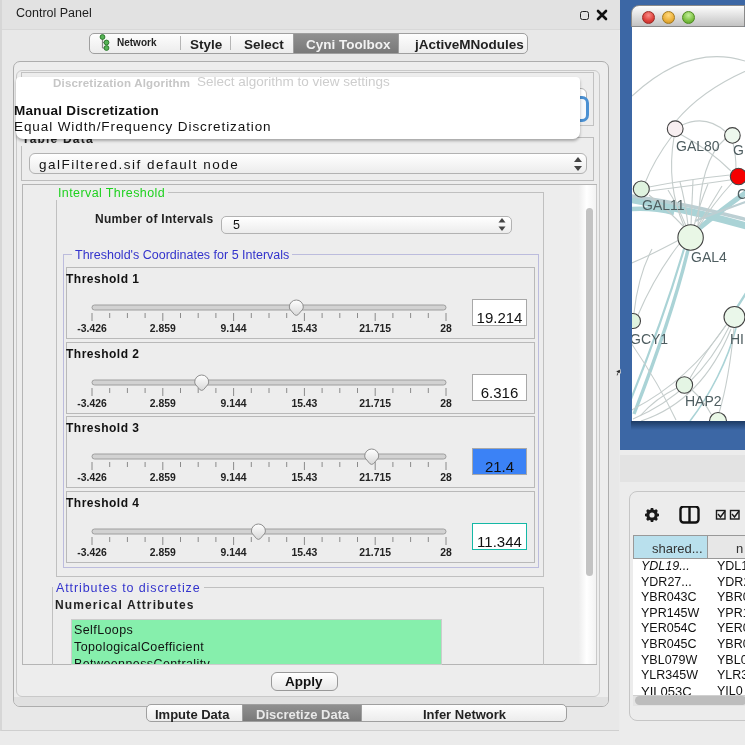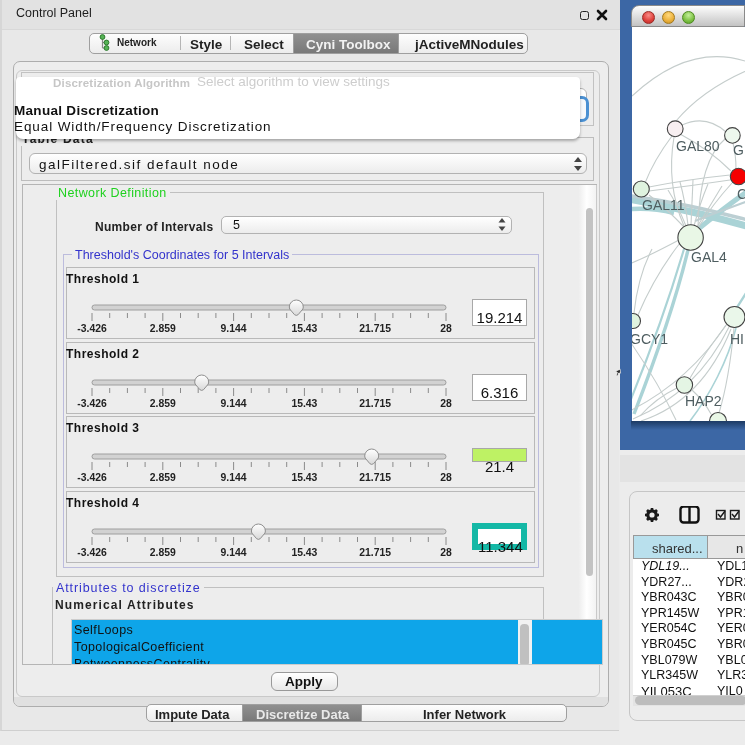--- a/index.html
+++ b/index.html
@@ -65,22 +65,22 @@
     <path d="M7 1 L11 6 L3 6 Z" fill="#444"></path>
     <path d="M7 15 L11 10 L3 10 Z" fill="#444"></path>
   </svg>
 
   <div class="abs" style="left:20px;top:184px;width:575px;height:481px;border:1px solid #b5b5b5;box-sizing:border-box;"></div>
 
   <div class="abs" style="left:577px;top:185px;width:18px;height:479px;background:linear-gradient(90deg,#eee,#fff 45%,#f2f2f2);border-right:1px solid #c9c9c9;box-sizing:border-box;"></div>
   <div class="abs" style="left:584px;top:208px;width:7px;height:368px;background:#c3c3c3;border-radius:3.5px;"></div>
 
   <div class="abs" style="left:54px;top:192px;width:488px;height:385px;border:1px solid #c0c0c0;box-sizing:border-box;"></div>
-  <div class="txt" style="left:53px;top:186px;font-size:12.5px;color:#1fd11f;background:#ededed;padding:0 3px;letter-spacing:0.4px;">Network Definition</div>
-  <div class="txt" style="left:93px;top:212px;font-size:12px;font-weight:bold;color:#222;letter-spacing:0.3px;margin-top:8px;">Number of Intervals</div>
+  <div class="txt" style="left:53px;top:186px;font-size:12.5px;color:#1fd11f;background:#ededed;padding:0 3px;letter-spacing:0.4px;">Interval Threshold</div>
+  <div class="txt" style="left:93px;top:212px;font-size:12px;font-weight:bold;color:#222;letter-spacing:0.3px;">Number of Intervals</div>
   <div class="abs" style="left:219px;top:216px;width:291px;height:18px;background:linear-gradient(#fff,#ececec);border:1px solid #b2b2b2;border-radius:5px;box-sizing:border-box;"></div>
   <div class="txt" style="left:231px;top:218px;font-size:12.5px;color:#111;">5</div>
   <svg class="abs" style="left:494px;top:217px;" width="12" height="16">
     <path d="M6 1 L9.5 5.5 L2.5 5.5 Z" fill="#444"></path>
     <path d="M6 14 L9.5 9.5 L2.5 9.5 Z" fill="#444"></path>
   </svg>
 
   <div class="abs" style="left:61px;top:254px;width:476px;height:314px;border:1px solid #bcbcdd;box-sizing:border-box;"></div>
   <div class="txt" style="left:70px;top:248px;font-size:12.5px;color:#3333cc;background:#ededed;padding:0 3px;">Threshold's Coordinates for 5 Intervals</div>
 
@@ -196,21 +196,21 @@
       <line x1="362.3" y1="46" x2="362.3" y2="51" stroke="#8a8a8a" stroke-width="1"></line>
       <line x1="380.0" y1="46" x2="380.0" y2="54" stroke="#8a8a8a" stroke-width="1"></line>
     <text x="26.0" y="64.5" font-size="10.4" font-weight="bold" fill="#222" text-anchor="middle" font-family="Liberation Sans">-3.426</text>
       <text x="96.8" y="64.5" font-size="10.4" font-weight="bold" fill="#222" text-anchor="middle" font-family="Liberation Sans">2.859</text>
       <text x="167.6" y="64.5" font-size="10.4" font-weight="bold" fill="#222" text-anchor="middle" font-family="Liberation Sans">9.144</text>
       <text x="238.4" y="64.5" font-size="10.4" font-weight="bold" fill="#222" text-anchor="middle" font-family="Liberation Sans">15.43</text>
       <text x="309.2" y="64.5" font-size="10.4" font-weight="bold" fill="#222" text-anchor="middle" font-family="Liberation Sans">21.715</text>
       <text x="380.0" y="64.5" font-size="10.4" font-weight="bold" fill="#222" text-anchor="middle" font-family="Liberation Sans">28</text>
     <path d="M 298.7 40 A 7 7 0 1 1 312.7 40 L 312.3 42 L 307.5 47.7 Q 305.7 49.1 303.9 47.7 L 299.1 42 Z" fill="url(#thg3)" stroke="#8f8f8f" stroke-width="1"></path>
   </svg>
-  <div class="abs" style="left:470px;top:448px;width:55px;height:14px;background:#bef264;border:1px solid #a8a8a8;box-sizing:border-box;text-align:center;font-size:15px;color:#111;line-height:36px;">21.4</div>
+  <div class="abs" style="left:470px;top:448px;width:55px;height:27px;background:#3b82f6;border:1px solid #a8a8a8;box-sizing:border-box;text-align:center;font-size:15px;color:#111;line-height:36px;">21.4</div>
   <div class="abs" style="left:64px;top:491px;width:469px;height:72px;border:1px solid #b9b9b9;box-sizing:border-box;"></div>
   <div class="txt" style="left:64px;top:496px;font-size:12px;font-weight:bold;color:#111;letter-spacing:0.5px;">Threshold 4</div>
   <svg class="abs" style="left:64px;top:491px;" width="469" height="72">
     <defs>
         <linearGradient id="thg4" x1="0" y1="0" x2="0" y2="1">
       <stop offset="0" stop-color="#ffffff"></stop>
           <stop offset="1" stop-color="#d8d8d8"></stop>
         </linearGradient>
       </defs>
     <rect x="26" y="38" width="354" height="5" rx="2.5" fill="#d2d2d2" stroke="#9e9e9e" stroke-width="1"></rect>
@@ -236,28 +236,28 @@
       <line x1="362.3" y1="46" x2="362.3" y2="51" stroke="#8a8a8a" stroke-width="1"></line>
       <line x1="380.0" y1="46" x2="380.0" y2="54" stroke="#8a8a8a" stroke-width="1"></line>
     <text x="26.0" y="64.5" font-size="10.4" font-weight="bold" fill="#222" text-anchor="middle" font-family="Liberation Sans">-3.426</text>
       <text x="96.8" y="64.5" font-size="10.4" font-weight="bold" fill="#222" text-anchor="middle" font-family="Liberation Sans">2.859</text>
       <text x="167.6" y="64.5" font-size="10.4" font-weight="bold" fill="#222" text-anchor="middle" font-family="Liberation Sans">9.144</text>
       <text x="238.4" y="64.5" font-size="10.4" font-weight="bold" fill="#222" text-anchor="middle" font-family="Liberation Sans">15.43</text>
       <text x="309.2" y="64.5" font-size="10.4" font-weight="bold" fill="#222" text-anchor="middle" font-family="Liberation Sans">21.715</text>
       <text x="380.0" y="64.5" font-size="10.4" font-weight="bold" fill="#222" text-anchor="middle" font-family="Liberation Sans">28</text>
     <path d="M 185.4 40 A 7 7 0 1 1 199.4 40 L 199.0 42 L 194.2 47.7 Q 192.4 49.1 190.6 47.7 L 185.8 42 Z" fill="url(#thg4)" stroke="#8f8f8f" stroke-width="1"></path>
   </svg>
-  <div class="abs" style="left:470px;top:523px;width:55px;height:27px;background:#fff;border:6px solid #14b8a6;box-sizing:border-box;text-align:center;font-size:15px;color:#111;line-height:36px;">11.344</div>
+  <div class="abs" style="left:470px;top:523px;width:55px;height:27px;background:#fff;border:1px solid #14b8a6;box-sizing:border-box;text-align:center;font-size:15px;color:#111;line-height:36px;">11.344</div>
 
   <div class="abs" style="left:0;top:580px;width:596px;height:85px;overflow:hidden;">
     <div class="abs" style="left:50px;top:7px;width:492px;height:120px;border:1px solid #c0c0c0;box-sizing:border-box;"></div>
   </div>
   <div class="txt" style="left:51px;top:581px;font-size:12.5px;color:#3333cc;background:#ededed;padding:0 3px;letter-spacing:0.9px;">Attributes to discretize</div>
   <div class="txt" style="left:53px;top:598px;font-size:12px;font-weight:bold;color:#222;letter-spacing:1.1px;">Numerical Attributes</div>
-  <div class="abs" style="left:69px;top:619px;width:532px;height:46px;background:#0ea5e9;border:1px solid #ccc;box-sizing:border-box;overflow:hidden;">
+  <div class="abs" style="left:69px;top:619px;width:371px;height:46px;background:#86efac;border:1px solid #ccc;box-sizing:border-box;overflow:hidden;">
     <div class="txt" style="left:2px;top:3px;font-size:12.5px;color:#111;letter-spacing:0.4px;">SelfLoops</div>
     <div class="txt" style="left:2px;top:20px;font-size:12.5px;color:#111;letter-spacing:0.4px;">TopologicalCoefficient</div>
     <div class="txt" style="left:2px;top:37px;font-size:12.5px;color:#111;letter-spacing:0.4px;">BetweennessCentrality</div>
     <div class="abs" style="left:446px;top:0;width:14px;height:46px;background:#f2f2f2;"></div>
     <div class="abs" style="left:448px;top:4px;width:9px;height:42px;background:#c0c0c0;border-radius:4px;"></div>
   </div>
 
   <div class="abs" style="left:269px;top:672px;width:67px;height:19px;background:linear-gradient(#fff,#e8e8e8);border:1px solid #999;border-radius:6px;box-sizing:border-box;"></div>
   <div class="txt" style="left:283px;top:674px;font-size:13.5px;font-weight:600;color:#111;">Apply</div>
 

